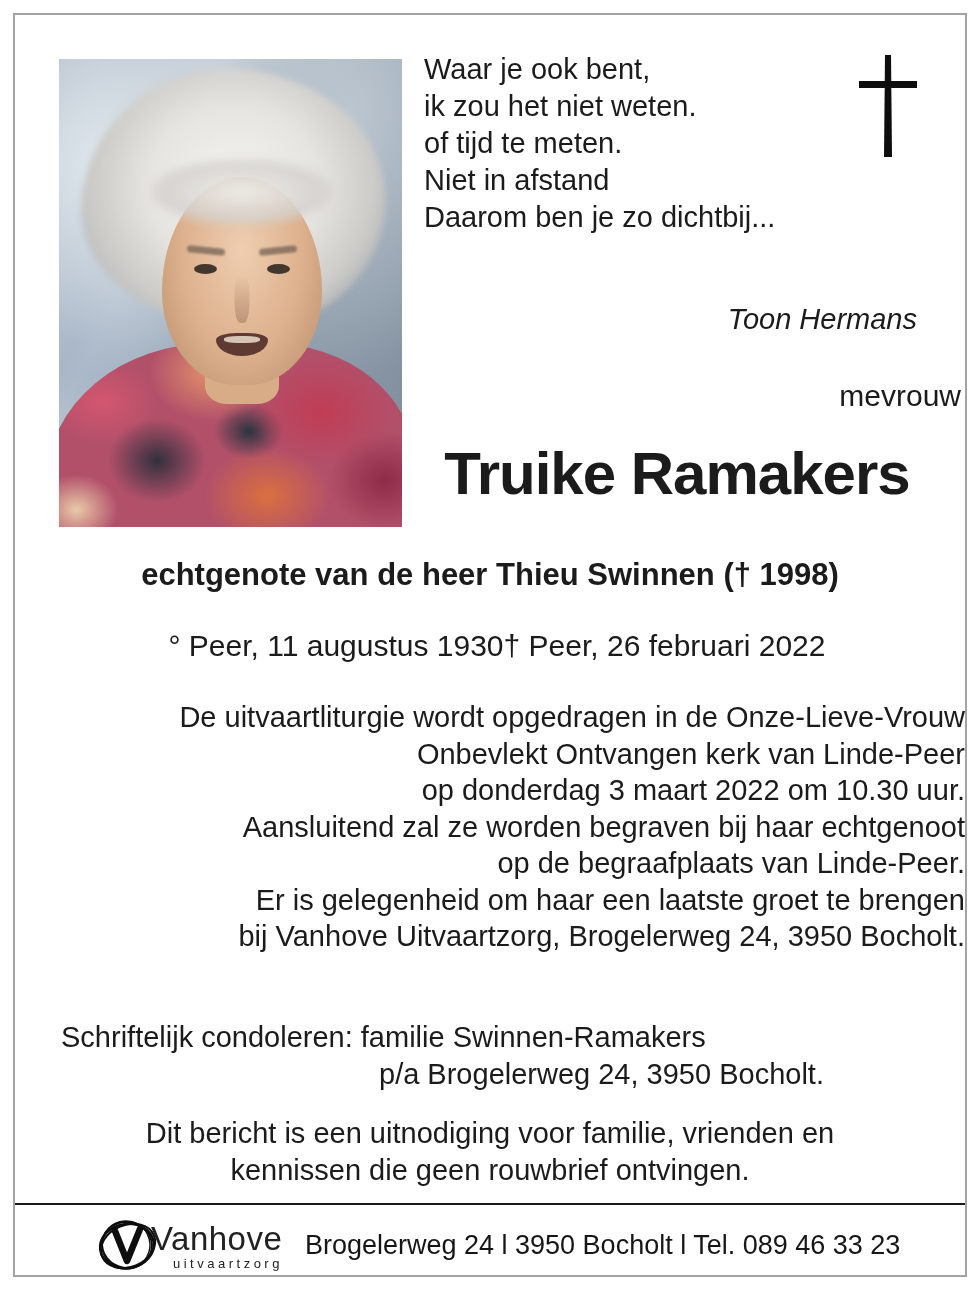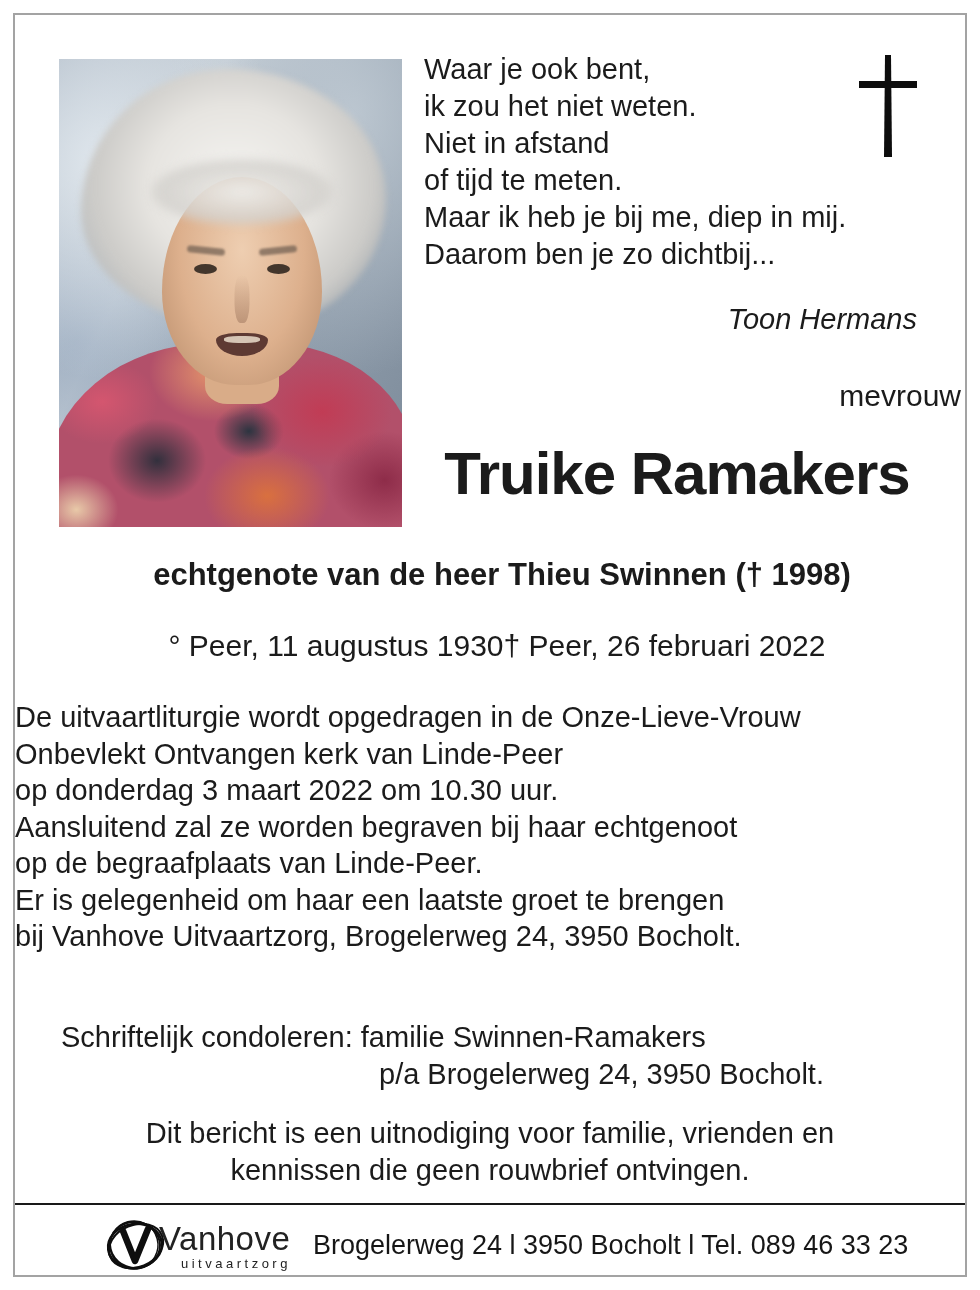--- a/index.html
+++ b/index.html
@@ -60,31 +60,31 @@
 
   
   .cross{position:absolute;right:44px;top:40px;width:66px;height:104px;}
 
   
   .poem{position:absolute;left:409px;top:36px;font-size:29px;line-height:37px;}
   .poem-author{position:absolute;right:48px;top:288px;font-style:italic;font-size:29px;}
   .salutation{position:absolute;left:398px;top:364px;width:548px;text-align:right;font-size:30px;}
   .name{position:absolute;left:378px;top:424px;width:568px;text-align:center;
     font-size:60px;font-weight:bold;letter-spacing:-1px;}
-  .spouse{position:absolute;left:12px;top:542px;width:100%;text-align:center;font-weight:bold;font-size:31px;}
+  .spouse{position:absolute;left:0;top:542px;width:100%;text-align:center;font-weight:bold;font-size:31px;}
   .dates{position:absolute;left:0;top:614px;width:100%;box-sizing:border-box;
     display:flex;justify-content:center;padding:0 56px 0 70px;font-size:30px;}
-  .service{position:absolute;left:0;top:684px;width:100%;text-align:left;font-size:29px;line-height:36.5px;}
+  .service{position:absolute;left:0;top:684px;width:100%;text-align:right;font-size:29px;line-height:36.5px;}
   .condolence{position:absolute;left:46px;top:1004px;font-size:29px;line-height:37px;}
   .condolence .line2{padding-left:318px;}
   .notice{position:absolute;left:0;top:1100px;width:100%;text-align:center;font-size:29px;line-height:37px;}
 
   
   .footer-rule{position:absolute;left:0;right:0;top:1188px;border-top:2px solid #191919;}
-  .footer{position:absolute;left:88px;top:1198px;display:flex;align-items:center;justify-content:center;}
+  .footer{position:absolute;left:80px;top:1198px;display:flex;align-items:center;justify-content:center;}
   .logo{width:64px;height:64px;flex:0 0 auto;}
   .brand{margin-left:-8px;display:flex;flex-direction:column;}
   .brand-name{font-size:33px;color:#222;letter-spacing:.5px;}
   .brand-sub{font-size:13px;letter-spacing:3.5px;color:#222;margin-top:-2px;padding-left:22px;}
   .contact{margin-left:22px;font-size:27px;color:#161616;}
 </style>
 </head>
 <body>
 
 <div class="card">
@@ -107,23 +107,22 @@
   <div class="cross">
     <svg viewBox="0 0 66 104" width="66" height="104" aria-hidden="true">
       <polygon points="30,0 36,0 37,102 29,102" fill="#0d0d0d"></polygon>
       <polygon points="4,26 62,26 62,33 4,33" fill="#0d0d0d"></polygon>
     </svg>
   </div>
 
   <div class="poem">
       <div>Waar je ook bent,</div>
       <div>ik zou het niet weten.</div>
+      <div>of tijd te meten.</div>
       <div>Niet in afstand</div>
-      <div>of tijd te meten.</div>
-      <div>Maar ik heb je bij me, diep in mij.</div>
       <div>Daarom ben je zo dichtbij...</div>
     </div>
   <div class="poem-author">Toon Hermans</div>
 
   <div class="salutation">mevrouw</div>
   <div class="name">Truike Ramakers</div>
   <div class="spouse">echtgenote van de heer Thieu Swinnen († 1998)</div>
 
   <div class="dates">
     <span>° Peer, 11 augustus 1930</span>

